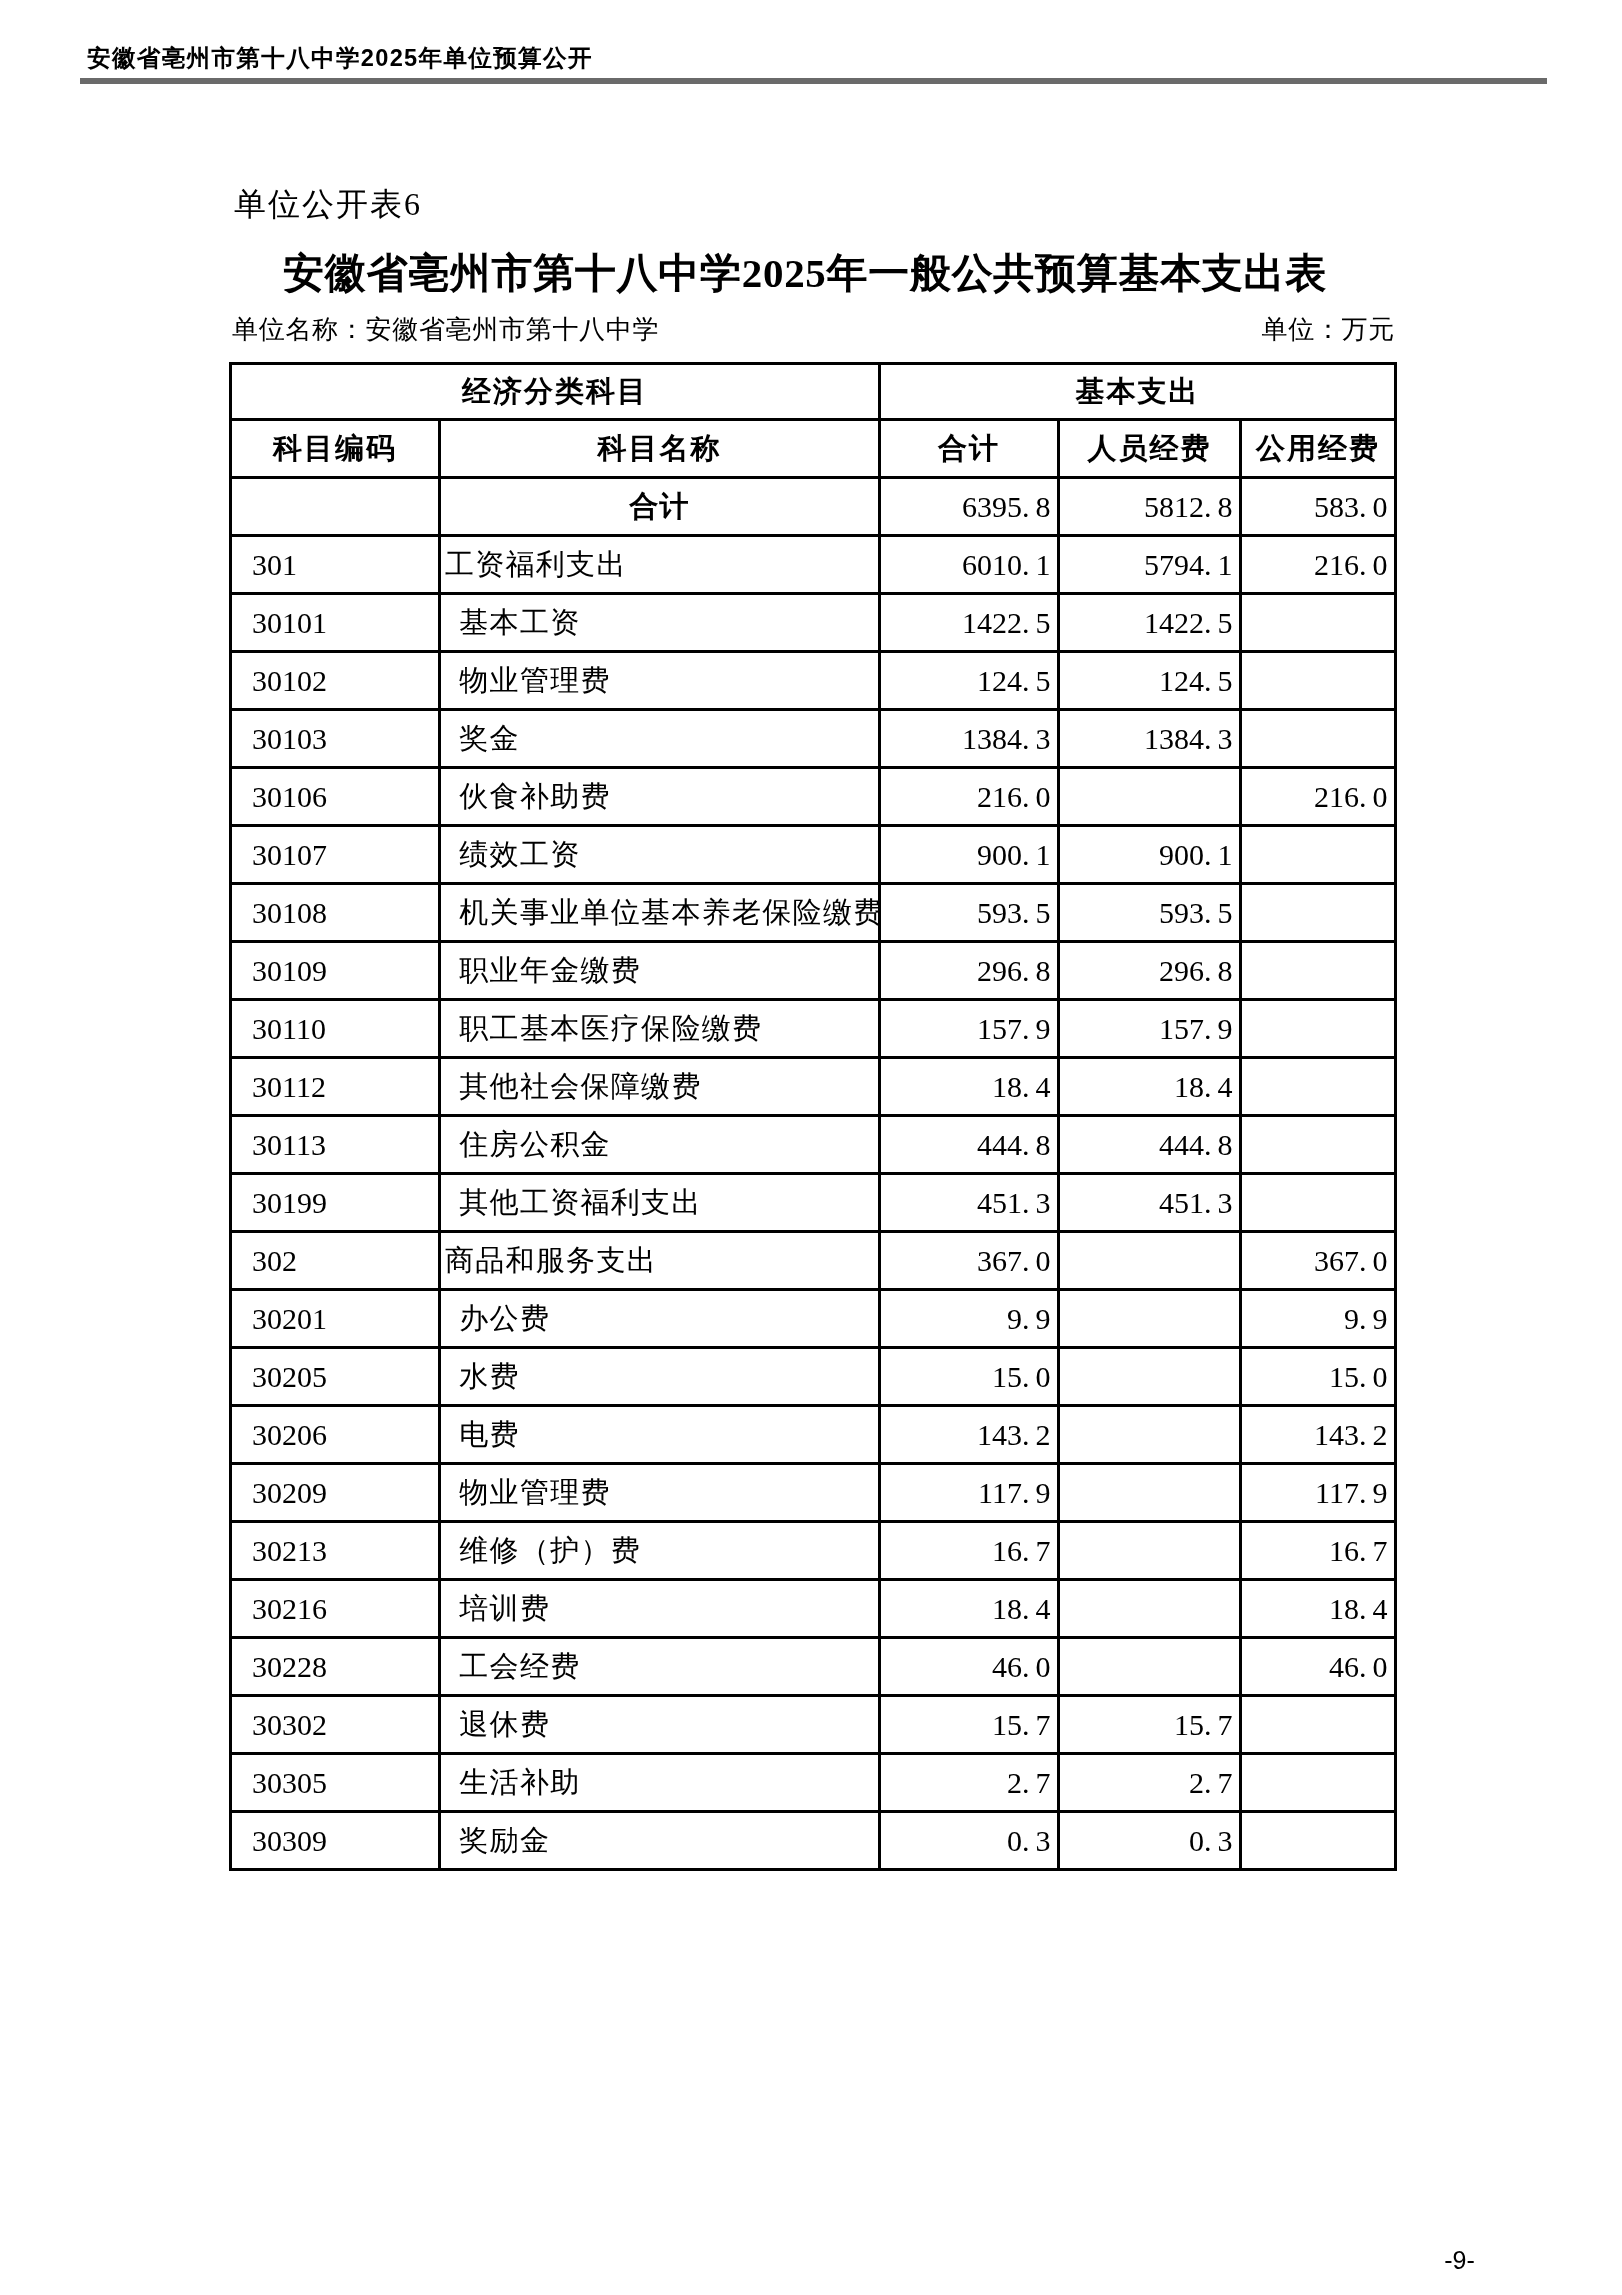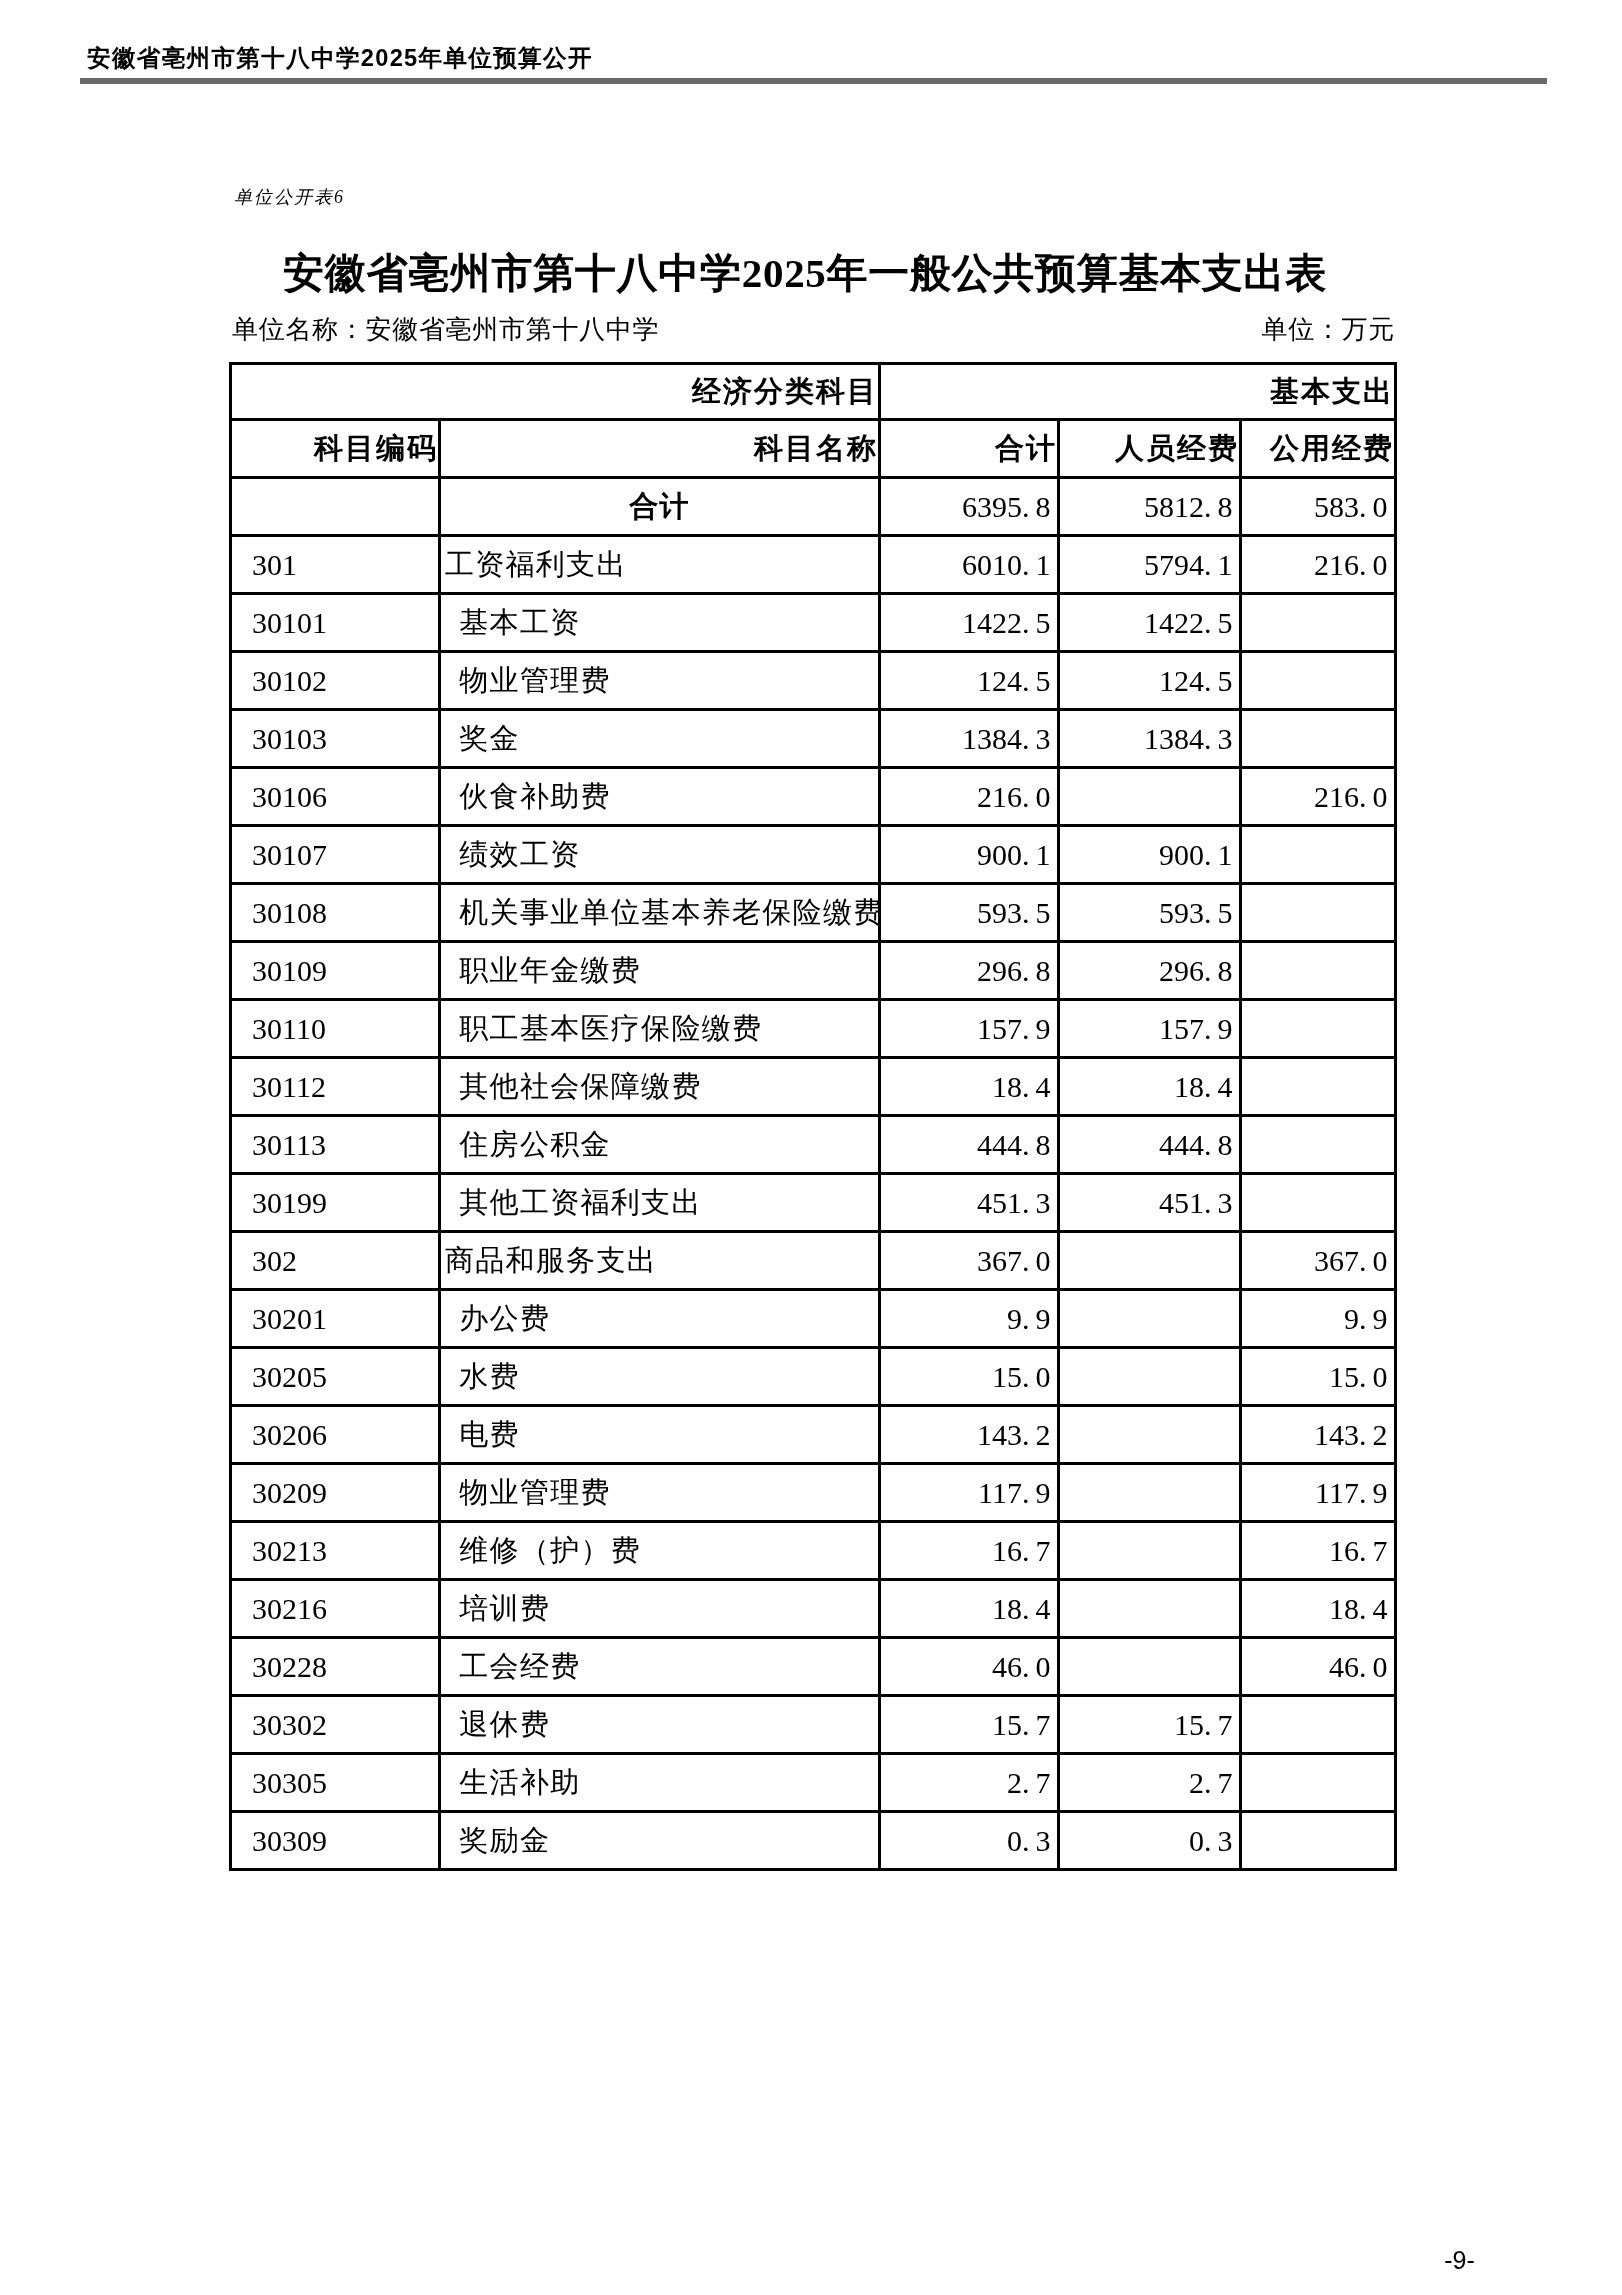--- a/index.html
+++ b/index.html
@@ -19,21 +19,21 @@
     line-height: 1;
     white-space: nowrap;
   }
   .top-rule {
     position: absolute; left: 80px; top: 78px;
     width: 1467px; height: 5.9px; background: #6a6a6a;
   }
 
   .table-label {
     position: absolute; left: 234px; top: 188px;
-    font-size: 18px; letter-spacing: 2px; line-height: 1; font-style: italic;
+    font-size: 32px; letter-spacing: 2px; line-height: 1;
   }
 
   .doc-title {
     position: absolute; left: 222px; top: 253px; width: 1166px;
     text-align: center;
     font-size: 41px; font-weight: 700; letter-spacing: 0.7px;
     line-height: 1; white-space: nowrap;
   }
 
   .meta {
@@ -51,21 +51,21 @@
     border: 3.3px solid #000;
     border-top-width: 3.9px; border-bottom-width: 3.9px;
     padding: 0; overflow: hidden; white-space: nowrap;
     vertical-align: middle;
   }
   .budget thead tr.h1 { height: 56px; }
   .budget thead tr.h2 { height: 58px; }
   .budget tbody tr { height: 58px; }
   .budget th {
     font-size: 29px; font-weight: 700; letter-spacing: 2px;
-    text-align: right;
+    text-align: center;
   }
   .budget td.code { font-size: 30px; text-align: left; padding-left: 20px; }
   .budget td.name { font-size: 29px; letter-spacing: 1.3px; text-align: left; padding-left: 3.9px; }
   .budget td.name.indent { padding-left: 18.3px; }
   .budget td.name.flush  { padding-left: 3.9px; }
   .budget td.name.center { text-align: center; font-weight: 700; padding-left: 0; }
   .budget td.num { font-size: 30px; text-align: right; padding-right: 6.5px; }
 
   .page-number {
     position: absolute; left: 1420px; top: 2248px; width: 79px;

